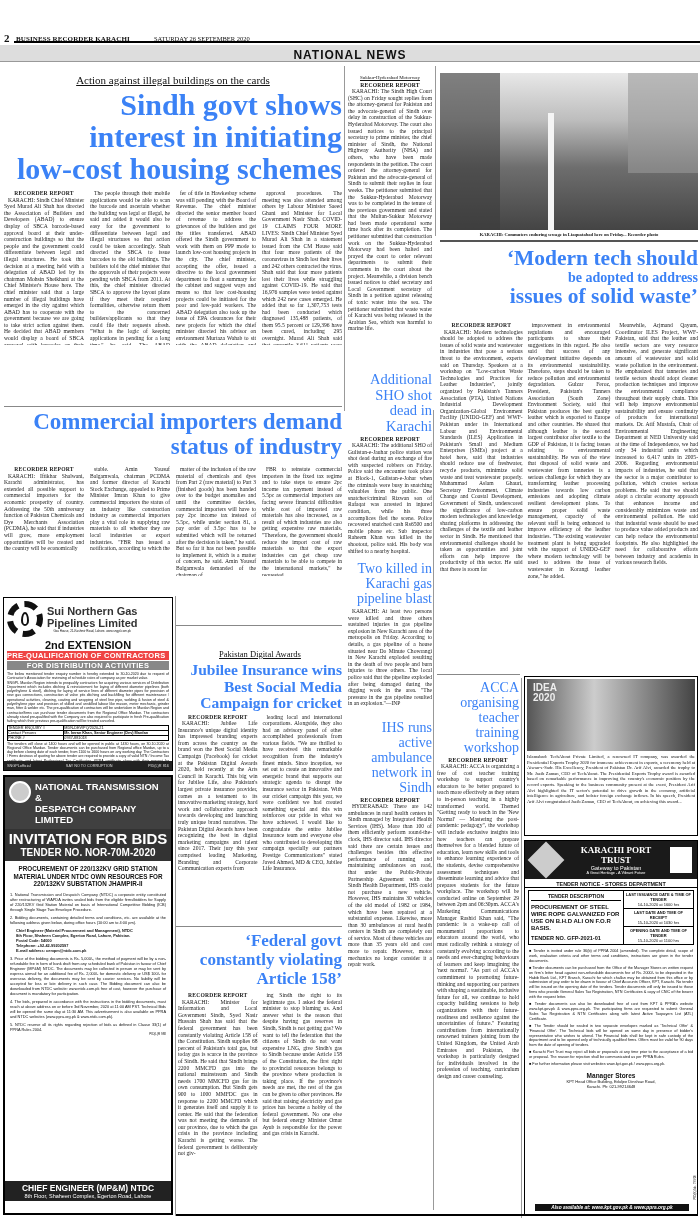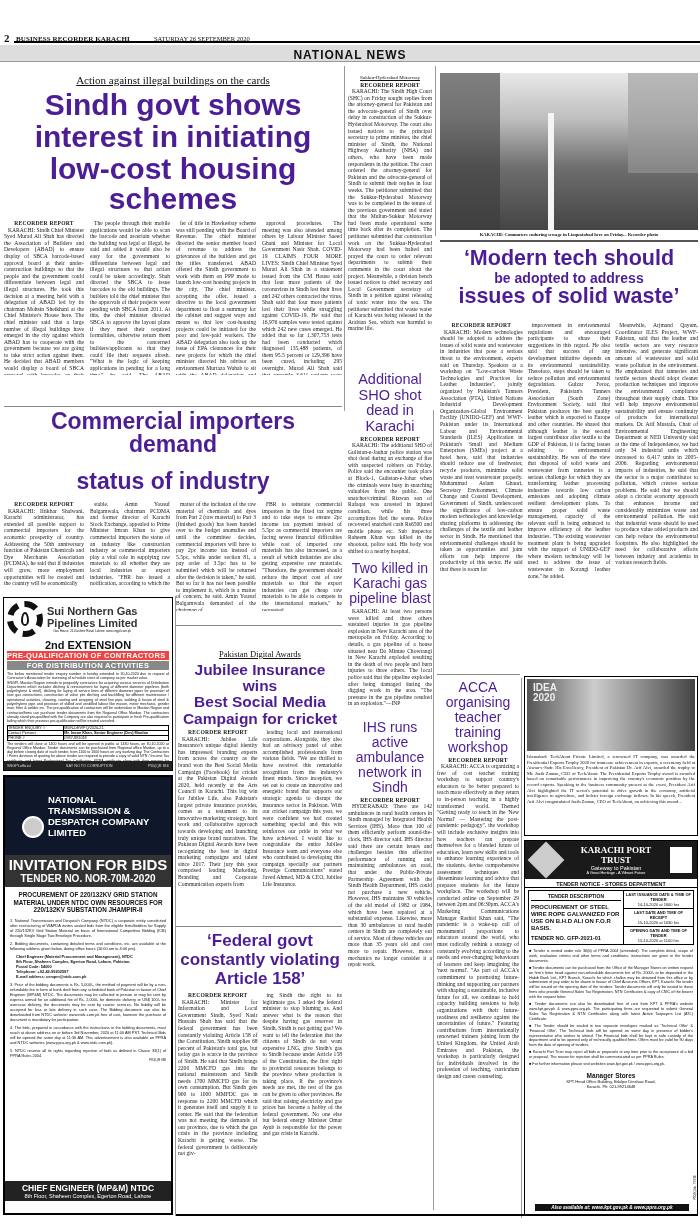--- a/index.html
+++ b/index.html
@@ -3,21 +3,21 @@
 <meta charset="utf-8">
 <style>
 *{box-sizing:border-box;margin:0;padding:0}
 body{width:700px;height:1225px;background:#fff;font-family:"Liberation Serif",serif;color:#111;position:relative;overflow:hidden}
 .abs{position:absolute}
 .txt{font-size:5.6px;line-height:6.6px;text-align:justify;color:#222;font-family:"Liberation Serif",serif}
 .txt p{text-indent:4px}
 .byline{font-weight:bold;font-size:5.6px;text-align:center;letter-spacing:.2px}
 .cols{display:flex;gap:6px}
 .cols>div{flex:1}
-.hl{font-family:Liberation Sans, sans-serif;text-align:center;color:#4c1d95;line-height:1}
+.hl{font-family:Liberation Serif, serif;text-align:right;color:#3b82f6;line-height:1}
 .rule{position:absolute;background:#888;height:1px}
 .vrule{position:absolute;background:#999;width:1px}
 .ad{position:absolute;border:1.5px solid #000;background:#fff;font-family:"Liberation Sans",sans-serif}
 .sans{font-family:"Liberation Sans",sans-serif}
 .photo{background:linear-gradient(180deg,#e8e8e8 0%,#bdbdbd 30%,#6e6e6e 60%,#444 100%)}
 </style>
 </head>
 <body>
 
 <div class="abs" style="left:4px;top:30px;width:696px;height:20px;">
@@ -99,21 +99,21 @@
       <p>improvement in environmental regulations and encouraged participants to share their suggestions in this regard. He also said that success of any development initiative depends on its environmental sustainability. Therefore, steps should be taken to reduce pollution and environmental degradation. Gulzar Feroz, President, Pakistan's Tanners Association (South Zone) Environment Society, said that Pakistan produces the best quality leather which is exported to Europe and other countries. He shared that although leather is the second largest contributor after textile to the GDP of Pakistan, it is facing issues relating to environmental sustainability. He was of the view that disposal of solid waste and wastewater from tanneries is a serious challenge for which they are transforming leather processing industries towards low carbon emissions and adopting climate resilient development plans. To ensure proper solid waste management, capacity of the relevant staff is being enhanced to improve efficiency of the leather industries. "The existing wastewater treatment plant is being upgraded with the support of UNIDO-GEF where modern technology will be used to address the issue of wastewater in Korangi leather zone," he added.</p>
     </div>
   <div>
       <p>Meanwhile, Arjmand Qayum, Coordinator ILES Project, WWF-Pakistan, said that the leather and textile sectors are very resource intensive, and generate significant amount of wastewater and solid waste pollution in the environment. He emphasized that tanneries and textile sectors should adopt cleaner production techniques and improve the environmental compliance throughout their supply chain. This will help improve environmental sustainability and ensure continuity of products for international markets. Dr. Atif Mustafa, Chair of Environmental Engineering Department at NED University said at the time of Independence, we had only 34 industrial units which increased to 6,417 units in 2005-2006. Regarding environmental impacts of industries, he said that the sector is a major contributor to pollution, which creates serious problems. He said that we should adopt a circular economy approach that enhances income and considerably minimizes waste and environmental pollution. He said that industrial waste should be used to produce value added products and can help reduce the environmental footprints. He also highlighted the need for collaborative efforts between industry and academia in various research fields.</p>
     </div>
 </div>
 <div class="rule" style="left:437px;top:674px;width:83px"></div>
 
 <div class="abs" style="left:4px;top:410px;width:338px">
   <div class="hl" style="font-weight:bold;font-size:23px">Commercial importers demand</div>
-  <div class="hl" style="font-weight:bold;font-size:23px;margin-top:14px">status of industry</div>
+  <div class="hl" style="font-weight:bold;font-size:23px;margin-top:2px">status of industry</div>
   <div class="cols txt" style="margin-top:8px;height:110px;overflow:hidden">
     <div>
         <div class="byline">RECORDER REPORT</div>
         <p>KARACHI: Iftikhar Shalwani, Karachi administrator, has extended all possible support to commercial importers for the economic prosperity of country. Addressing the 50th anniversary function of Pakistan Chemicals and Dye Merchants Association (PCDMA), he said that if industries will grow, more employment opportunities will be created and the country will be economically</p>
       </div>
     <div>
         <p>stable. Amin Yousuf Balgamwala, chairman PCDMA and former director of Karachi Stock Exchange, appealed to Prime Minister Imran Khan to give commercial importers the status of an industry like construction industry as commercial importers play a vital role in supplying raw materials to all whether they are local industries or export industries. "FBR has issued a notification, according to which the</p>
       </div>
     <div>
         <p>matter of the inclusion of the raw material of chemicals and dyes from Part 2 (raw material) to Part 3 (finished goods) has been handed over to the budget anomalies and until the committee decides, commercial importers will have to pay 2pc income tax instead of 5.5pc, while under section 81, a pay order of 3.5pc has to be submitted which will be returned after the decision is taken," he said. But so far it has not been possible to implement it, which is a matter of concern, he said. Amin Yousuf Balgamwala demanded of the chairman of</p>
@@ -161,21 +161,21 @@
     </table>
   <p class="sans" style="font-size:3.6px;line-height:4.3px;text-align:justify;margin-top:1px">The tenders will close at 1400 hours and will be opened in public at 1430 hours, on 30.10.2020 at Regional Office Mardan. Tender documents can be purchased from Regional office Mardan, up to a day before closing date of each tender, from 1100 to 1600 hours on any working day. The Contractors / Firms desirous of quoting for above tender are required to provide a copy of valid NTN / Income Tax certificate, and latest Professional Tax Certificates, KPRA certificate along with their request for purchase of tender documents. For further information please contact Mr. Imran Khan Senior Engineer (Dev) Mardan 0937-881018 telephone number. Tender fee is Rs. 500/- (non refundable) each in cash or Pay order/ Demand Draft in favor of SNGPL.</p>
   <div style="position:absolute;left:0;bottom:0;width:100%;height:9px;background:#222;color:#ddd;font:3.8px 'Liberation Sans',sans-serif;display:flex;justify-content:space-between;align-items:center;padding:0 3px">
     <span>SNGPLofficial</span>
     <span>SAY NO TO CORRUPTION</span>
     <span>PID(L)R 816</span>
   </div>
 </div>
 
 <div class="ad" style="left:3px;top:775px;width:170px;height:440px;overflow:hidden;border-width:2px">
-  <div style="background:#0f172a;color:#fff;padding:17px;display:flex;gap:4px;align-items:flex-end">
+  <div style="background:#404040;color:#fff;padding:4px;display:flex;gap:4px;align-items:flex-start">
     <div style="width:22px;height:22px;border-radius:50%;background:#ccc;border:2px solid #fff;flex:none"></div>
     <div>
       <div style="font:bold 9.5px 'Liberation Sans',sans-serif">NATIONAL TRANSMISSION &amp;</div>
       <div style="font:bold 9.5px 'Liberation Sans',sans-serif">DESPATCH COMPANY LIMITED</div>
     </div>
   </div>
   <div style="background:#333;color:#fff;text-align:center;padding:1px 0 3px">
     <div style="font:bold 15px 'Liberation Sans',sans-serif">INVITATION FOR BIDS</div>
     <div style="font:bold 10px 'Liberation Sans',sans-serif">TENDER NO. NOR-70M-2020</div>
   </div>

